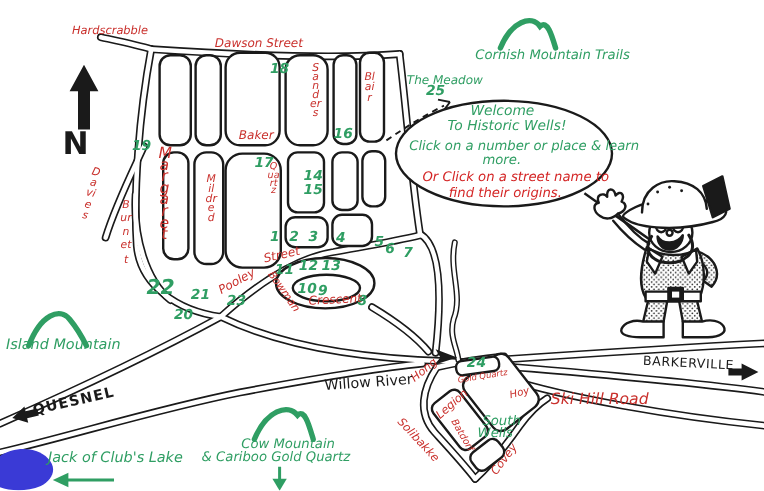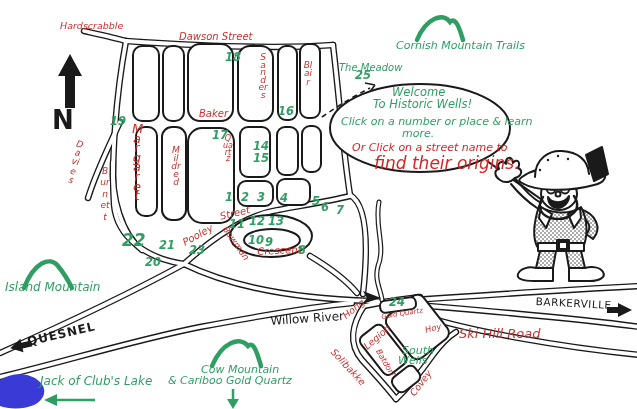--- a/index.html
+++ b/index.html
@@ -232,15 +232,15 @@
     <div class="lbl green" style="left: 402px; top: 345px; font-size: 11px;">South</div>
     <div class="lbl green" style="left: 398px; top: 355px; font-size: 11px;">Wells</div>
     <div class="lbl black" style="left: 26px; top: 336px; font-size: 12px; transform: rotate(-13deg); font-weight: bold; letter-spacing: 1px;">QUESNEL</div>
     <div class="lbl black" style="left: 536px; top: 296px; font-size: 10.5px; transform: rotate(3deg); letter-spacing: 0.5px;">BARKERVILLE</div>
     <div class="lbl black" style="left: 270px; top: 315px; font-size: 12px; transform: rotate(-4deg);">Willow River</div>
     <div class="lbl green" style="left: 392px; top: 87px; font-size: 11.5px;">Welcome</div>
     <div class="lbl green" style="left: 373px; top: 99px; font-size: 11.5px;">To Historic Wells!</div>
     <div class="lbl green" style="left: 341px; top: 116px; font-size: 11px;">Click on a number or place &amp; learn</div>
     <div class="lbl green" style="left: 402px; top: 128px; font-size: 11px;">more.</div>
     <div class="lbl bred" style="left: 352px; top: 142px; font-size: 11px;">Or Click on a street name to</div>
-    <div class="lbl bred" style="left: 374px; top: 155px; font-size: 17px; font-style: italic;">find their origins.</div>
+    <div class="lbl bred" style="left: 374px; top: 155px; font-size: 11px; font-style: italic;">find their origins.</div>
     <div class="lbl black" style="left: 52px; top: 107px; font-size: 26px; font-weight: bold;">N</div>
   </div>
 
 </body></html>

